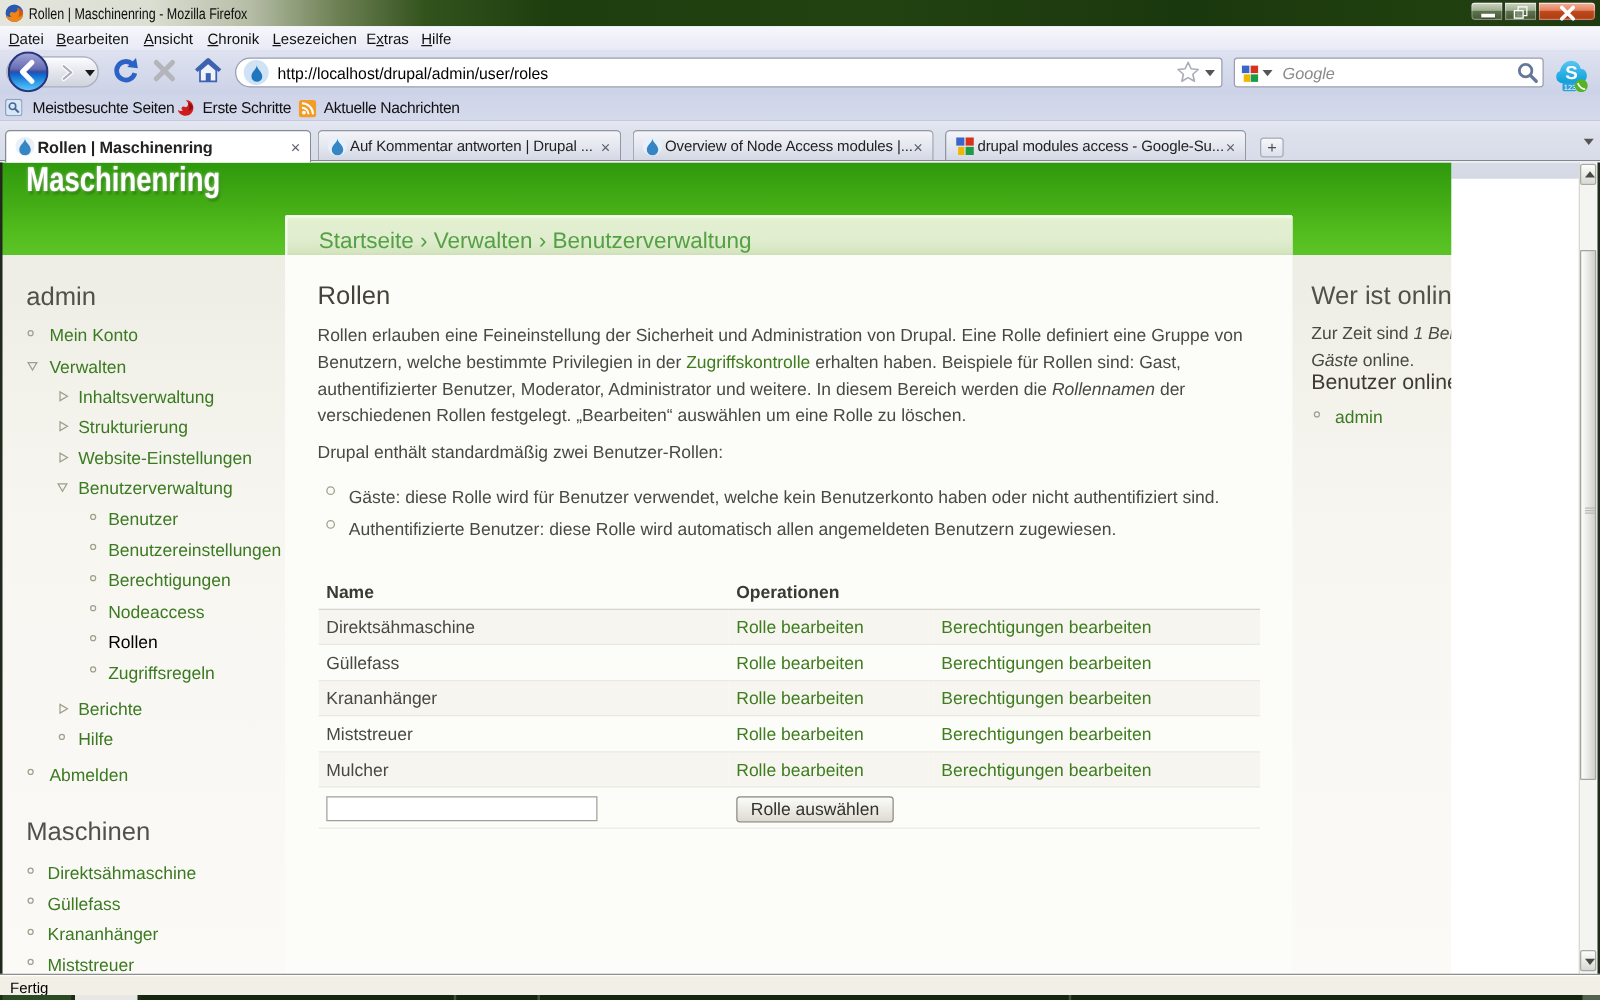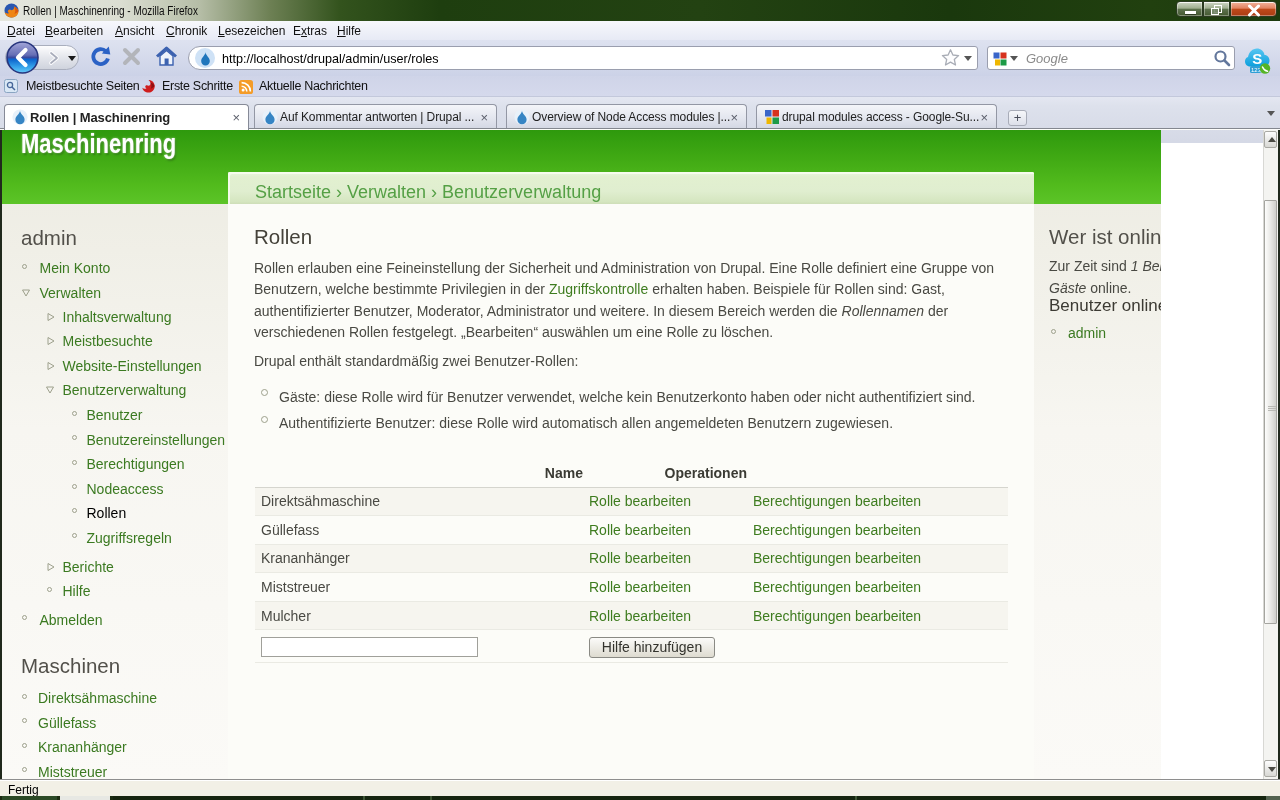--- a/index.html
+++ b/index.html
@@ -43,21 +43,21 @@
 #logo{left:21px;top:-2px;font-size:27.5px;font-weight:bold;color:#fff;transform:scaleX(.8);transform-origin:0 0;text-shadow:0 0 2.5px rgba(255,255,255,.55),1.5px 2px 2px rgba(25,80,0,.45)}
 #contentbox{left:228px;top:42px;width:806px;height:607px;background:#fcfcf8;border-radius:2px 2px 0 0}
 #breadcrumb{left:0;top:0;width:806px;height:32px;background:linear-gradient(180deg,#eaf6dd 0%,#e2f0d0 15%,#dceccae0 60%,#d5e6c0 92%,#cedeb8 100%);box-shadow:inset 2px 2px 0 rgba(248,253,240,.85);border-radius:2px 2px 0 0;font-size:18px;color:#55a045}
 #breadcrumb span{position:absolute;left:27px;top:10px}
 
 #main{left:26px;top:32px;width:780px;font-size:14px;color:#494943}
 #main a{color:#3e7c1f;text-decoration:none}
 #main .pl{position:absolute;left:0;white-space:nowrap}
 h2.pt{font-size:20.5px;font-weight:normal;color:#45423a}
 
-#rtable th{text-align:right;font-size:14px;color:#3a3a33;height:27px;padding:0 0 0 6px;border-bottom:1px solid #d5d5ce;vertical-align:middle}
+#rtable th{text-align:left;font-size:14px;color:#3a3a33;height:27px;padding:0 0 0 6px;border-bottom:1px solid #d5d5ce;vertical-align:middle}
 #rtable td{padding:0 0 0 6px;height:28.6px;border-bottom:1px solid #eaeae3;vertical-align:middle}
 #rtable tr.last td{height:32.5px}
 #rtable tr.odd td{background:#f6f5ef}
 #rolein{width:217px;height:20px;border:1px solid #a0a09a;background:#fff;margin-top:2px}
 #rolebtn{width:126px;height:21px;border:1px solid #8a8a84;border-radius:3px;background:linear-gradient(180deg,#fbfbf9,#dedbd0);font-family:"Liberation Sans",sans-serif;font-size:14px;color:#33332d;margin-top:2px}
 
 .bull{position:absolute;width:5px;height:5px;border:1px solid #9da08c;border-radius:50%;background:transparent}
 .li{line-height:16px}
 .li::before{content:"";position:absolute;left:-18px;top:0.5px;width:5px;height:5px;border:1px solid #9da08c;border-radius:50%}
 
@@ -282,42 +282,42 @@
               <td><a href="#">Rolle bearbeiten</a></td>
               <td><a href="#">Berechtigungen bearbeiten</a></td>
             </tr>
         <tr class="odd">
               <td>Mulcher</td>
               <td><a href="#">Rolle bearbeiten</a></td>
               <td><a href="#">Berechtigungen bearbeiten</a></td>
             </tr>
         <tr class="even last">
               <td><input id="rolein" style=""></td>
-              <td colspan="2"><button id="rolebtn">Hilfe hinzufügen</button></td>
+              <td colspan="2"><button id="rolebtn">Rolle auswählen</button></td>
             </tr>
       </tbody>
         </table>
     </div>
   </div>
   <div class="abs" id="leftbar" style="left:0;top:0;width:228px;height:649px">
     <div class="sbh2" style="left:21px;top:96.3px">admin</div>
     <span class="bull" style="left:22px;top:133.5px"></span>
       <div class="mitem" style="left:39.5px;top:130.0px">Mein Konto</div>
     <svg class="tri" style="left:21px;top:157.5px" viewBox="0 0 10 10">
         <path d="M1.5 2 L8.5 2 L5 8 Z" fill="none" stroke="#9da08c"></path>
       </svg>
       <div class="mitem" style="left:39.5px;top:154.5px">Verwalten</div>
     <svg class="tri" style="left:46px;top:181.5px" viewBox="0 0 10 10">
         <path d="M2 1.5 L2 8.5 L8 5 Z" fill="none" stroke="#9da08c"></path>
       </svg>
       <div class="mitem" style="left:62.5px;top:178.5px">Inhaltsverwaltung</div>
     <svg class="tri" style="left:46px;top:206.0px" viewBox="0 0 10 10">
         <path d="M2 1.5 L2 8.5 L8 5 Z" fill="none" stroke="#9da08c"></path>
       </svg>
-      <div class="mitem" style="left:62.5px;top:203.0px">Meistbesuchte</div>
+      <div class="mitem" style="left:62.5px;top:203.0px">Strukturierung</div>
     <svg class="tri" style="left:46px;top:230.7px" viewBox="0 0 10 10">
         <path d="M2 1.5 L2 8.5 L8 5 Z" fill="none" stroke="#9da08c"></path>
       </svg>
       <div class="mitem" style="left:62.5px;top:227.7px">Website-Einstellungen</div>
     <svg class="tri" style="left:45px;top:255.3px" viewBox="0 0 10 10">
         <path d="M1.5 2 L8.5 2 L5 8 Z" fill="none" stroke="#9da08c"></path>
       </svg>
       <div class="mitem" style="left:62.5px;top:252.3px">Benutzerverwaltung</div>
     <span class="bull" style="left:72px;top:280.5px"></span>
       <div class="mitem" style="left:86.5px;top:277.0px">Benutzer</div>

